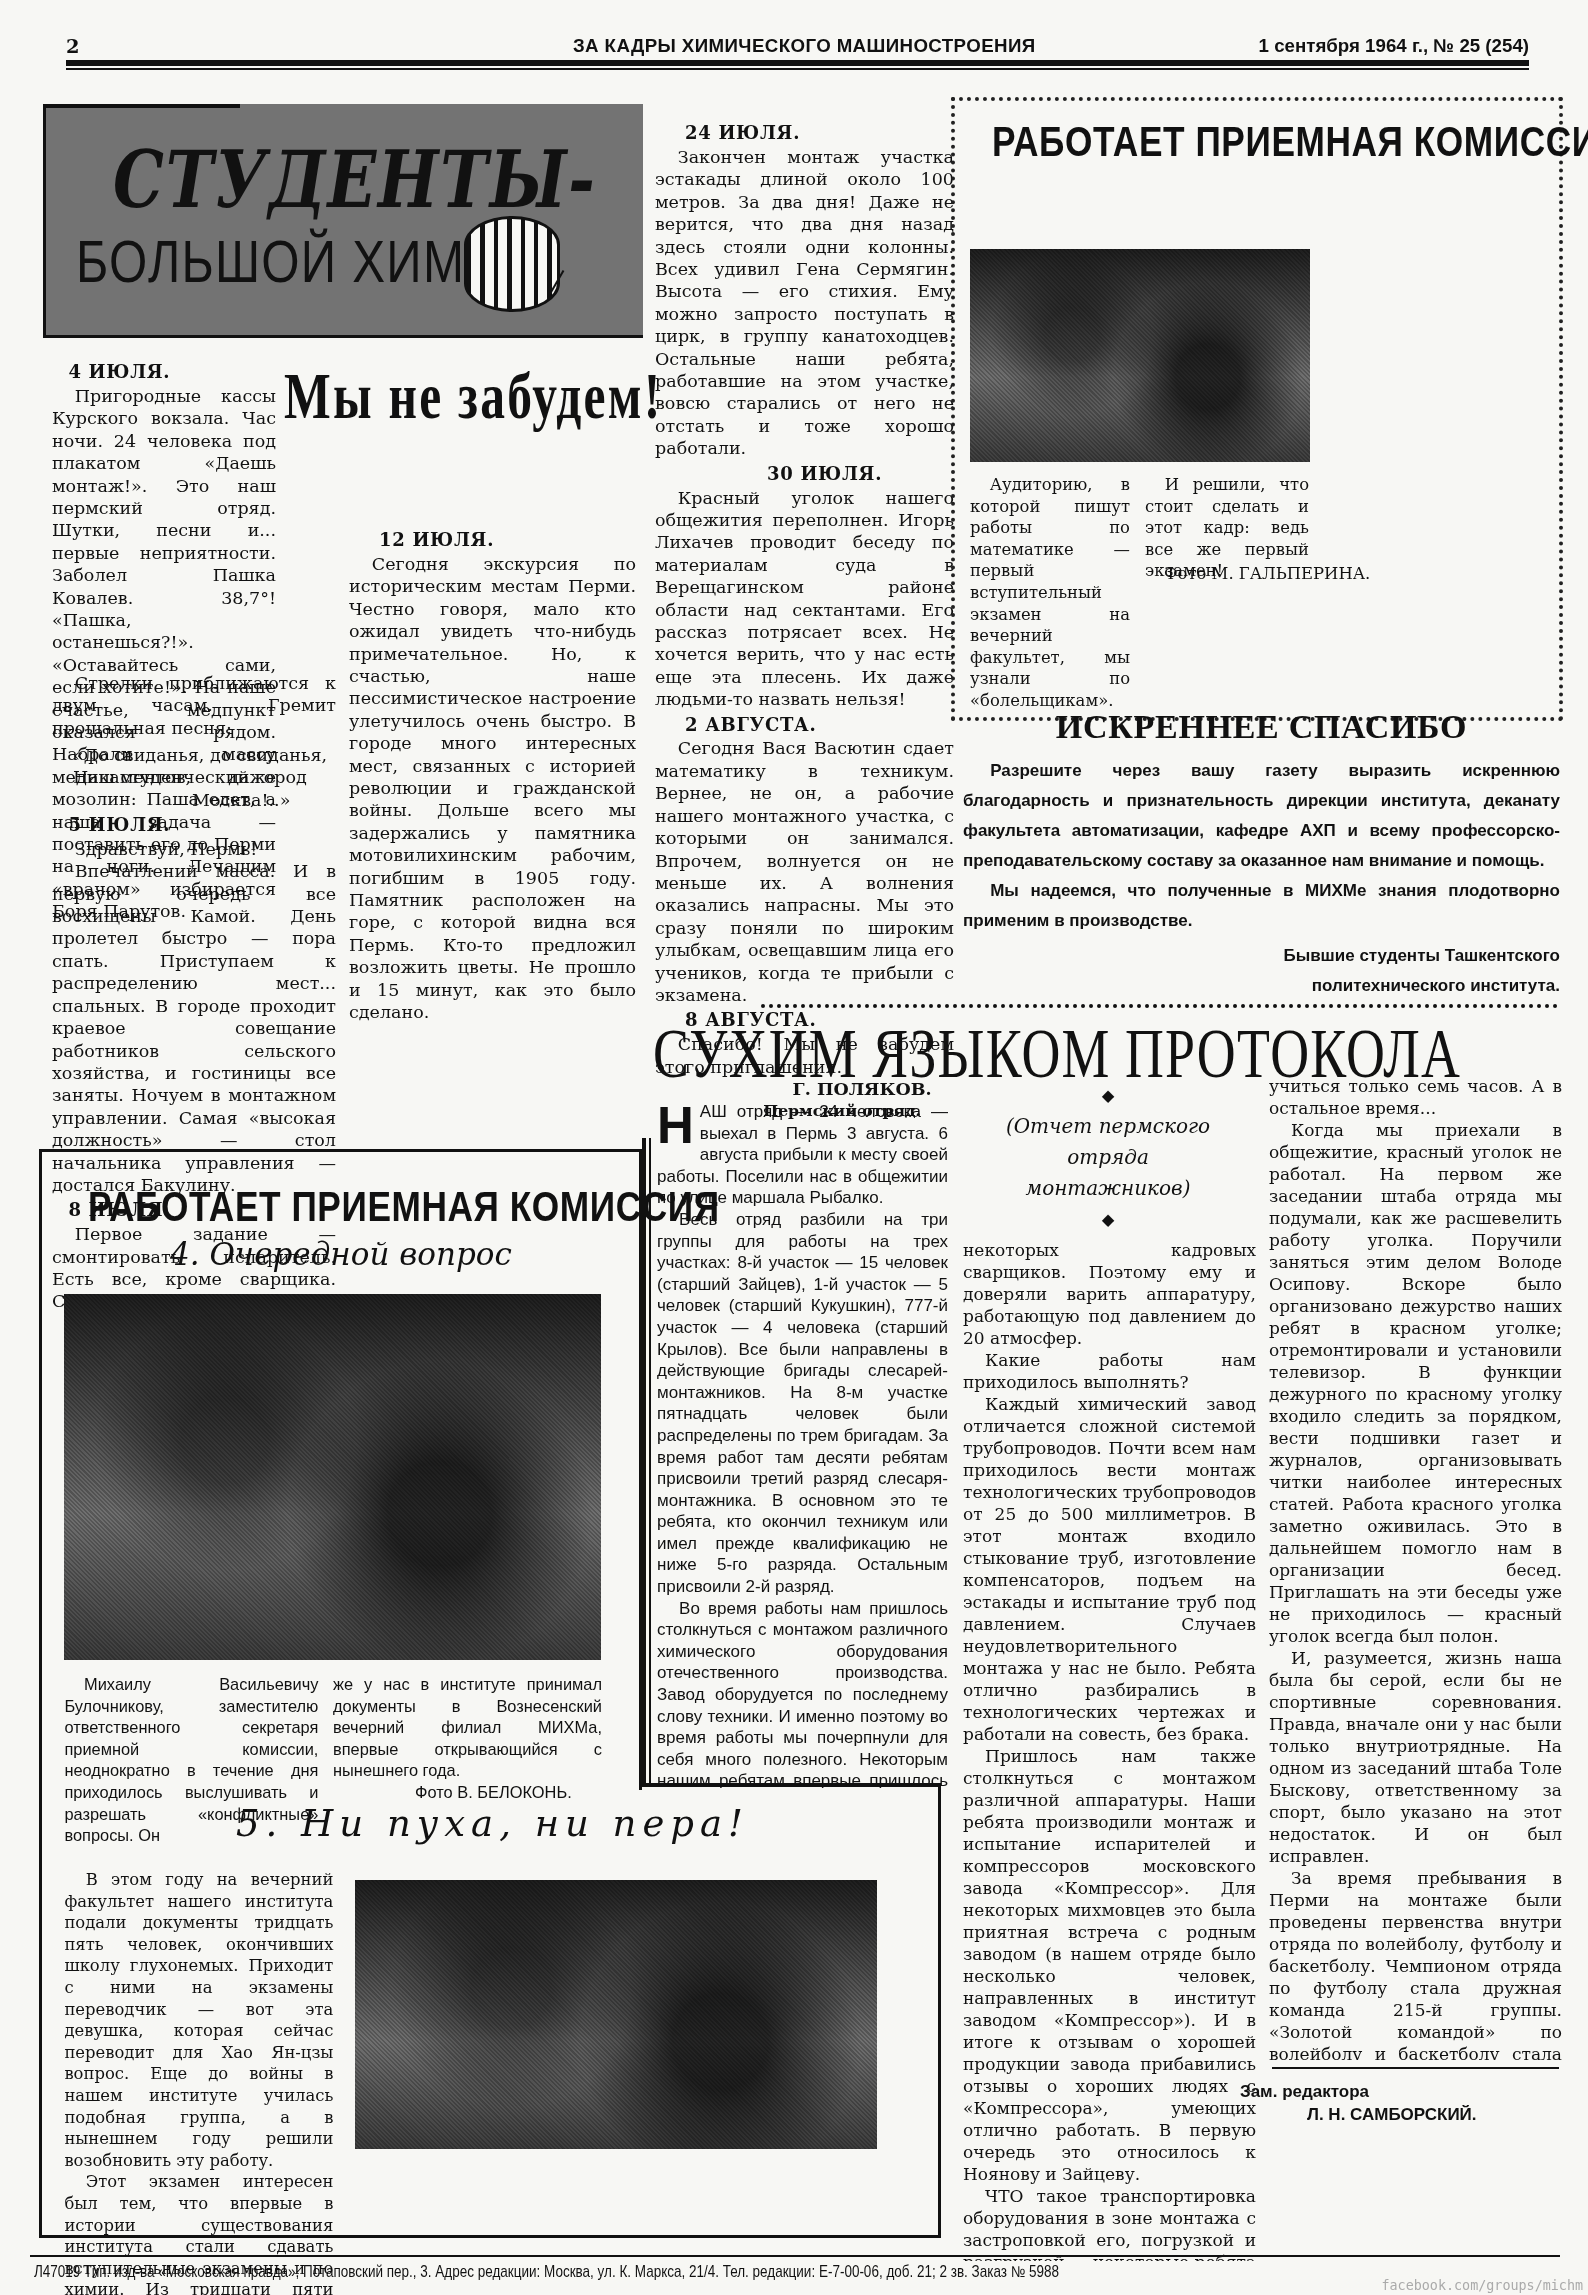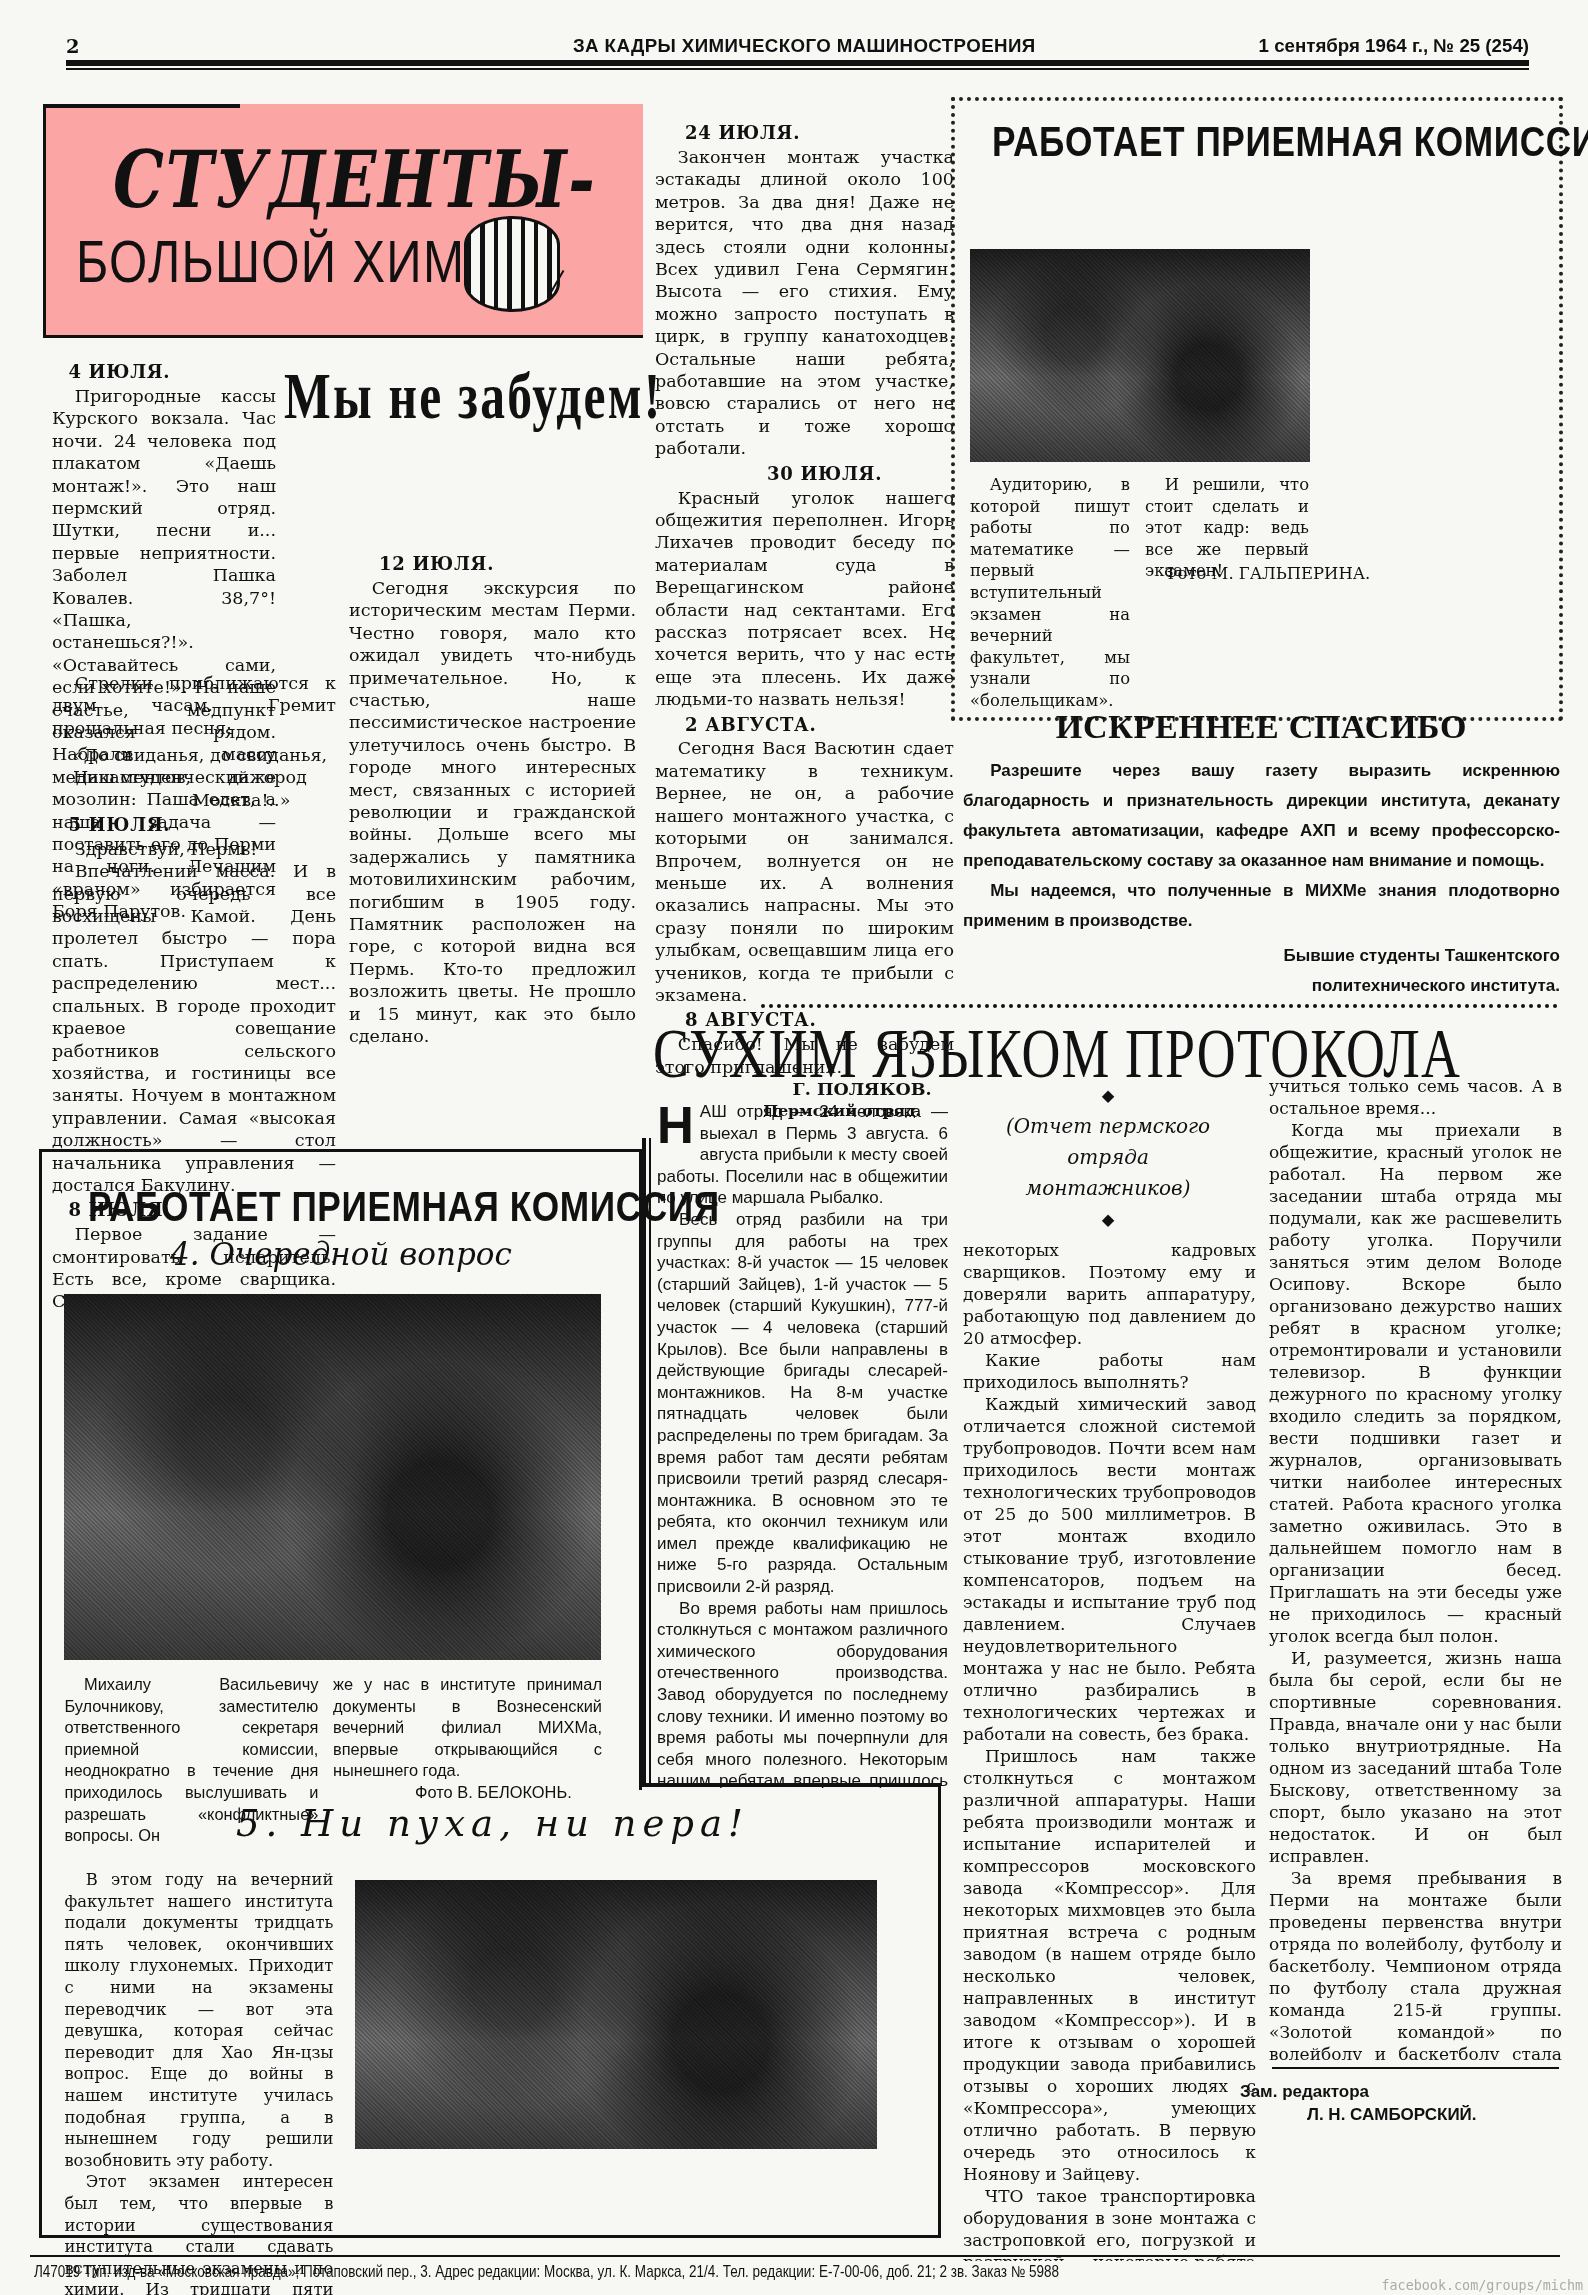--- a/index.html
+++ b/index.html
@@ -33,21 +33,21 @@
 <body>
 
 <div class="abs" style="left:66px; top:30px; width:1463px; height:37px;">
   <span class="abs" style="left:0; top:4.5px; font-size:19.4px; font-weight:bold;">2</span>
   <span class="abs cond" style="left:507px; top:4.5px; font-size:18.7px; font-weight:bold; letter-spacing:0.4px;">ЗА КАДРЫ ХИМИЧЕСКОГО МАШИНОСТРОЕНИЯ</span>
   <span class="abs cond" style="right:0; top:4.5px; font-size:18.7px; font-weight:bold;">1 сентября 1964 г., № 25 (254)</span>
 </div>
 <div class="abs rule" style="left:66px; top:60px; width:1463px; height:6px;"></div>
 <div class="abs rule" style="left:66px; top:68px; width:1463px; height:1.5px;"></div>
 
-<div class="abs" style="left:43px; top:104px; width:597px; height:231px; border:3.7px solid #111; border-right:none; border-top:none; background:#fca5a5;">
+<div class="abs" style="left:43px; top:104px; width:597px; height:231px; border:3.7px solid #111; border-right:none; border-top:none; background:#737373;">
   <div class="abs rule" style="left:0; top:0; width:194px; height:3.7px;"></div>
   <div class="abs heading-block" style="left:67px; top:30px; font-size:78px; font-family:'DejaVu Serif',serif; font-weight:900; font-style:italic; letter-spacing:2.2px;">СТУДЕНТЫ-</div>
   <div class="abs heading-block" style="left:30px; top:123px; font-size:60px; font-weight:normal; letter-spacing:1.5px;">БОЛЬШОЙ ХИМИИ</div>
   <div class="abs" style="left:418px; top:112px; width:90px; height:90px; border:3.7px solid #111; border-radius:50%/30%; background:repeating-linear-gradient(90deg,#111 0 4.5px,#f7f7f4 4.5px 13.4px);"></div>
   <div class="abs" style="left:507px; top:172px; width:30px; height:30px; border-left:2.2px solid #111; transform:rotate(30deg);"></div>
 </div>
 
 <div class="abs" style="left:284px; top:358px; font-family:'Liberation Serif',serif; font-weight:bold; font-size:66px; letter-spacing:3px; transform:scaleX(0.75); transform-origin:left; white-space:nowrap;">Мы не забудем!</div>
 
 <div class="abs body-text" style="left:52px; top:358px; width:284px;">
@@ -62,21 +62,21 @@
     <div style="padding-left:119px;">Москва!..»</div>
   </div>
   <div class="date" style="margin-left:16.4px;">5 ИЮЛЯ.</div>
   <p>Здравствуй, Пермь!</p>
   <p>Впечатлений масса. И в первую очередь все восхищены Камой. День пролетел быстро — пора спать. Приступаем к распределению мест... спальных. В городе проходит краевое совещание работников сельского хозяйства, и гостиницы все заняты. Ночуем в монтажном управлении. Самая «высокая должность» — стол начальника управления — достался Бакулину.</p>
   <div class="date" style="margin-left:16.4px;">8 ИЮЛЯ.</div>
   <p style="height:90px; overflow:hidden;">Первое задание — смонтировать испаритель. Есть все, кроме сварщика. Сидим, ждем. Вдруг прибегает Юрка Ноянов: «Получено разрешение на сварку!». Юра варит первую секцию. Пришел начальник участка, мастер. Испытываем под давлением вместо пяти минут десять. Юрка волнуется. А зря — шов отличный! Мы довольны — есть работа; начальник участка тоже — хорошо получилось — и смотрит на нас уже другими глазами.</p>
 </div>
 
 <div class="abs body-text" style="left:349px; top:448px; width:287px; height:687px; overflow:hidden;">
-  <div class="date" style="margin-top:105px;">12 ИЮЛЯ.</div>
+  <div class="date" style="margin-top:81px;">12 ИЮЛЯ.</div>
   <p>Сегодня экскурсия по историческим местам Перми. Честно говоря, мало кто ожидал увидеть что-нибудь примечательное. Но, к счастью, наше пессимистическое настроение улетучилось очень быстро. В городе много интересных мест, связанных с историей революции и гражданской войны. Дольше всего мы задержались у памятника мотовилихинским рабочим, погибшим в 1905 году. Памятник расположен на горе, с которой видна вся Пермь. Кто-то предложил возложить цветы. Не прошло и 15 минут, как это было сделано.</p>
 
 </div>
 
 <div class="abs body-text" style="left:655px; top:119px; width:299px;">
   <div class="date">24 ИЮЛЯ.</div>
   <p>Закончен монтаж участка эстакады длиной около 100 метров. За два дня! Даже не верится, что два дня назад здесь стояли одни колонны. Всех удивил Гена Сермягин. Высота — его стихия. Ему можно запросто поступать в цирк, в группу канатоходцев. Остальные наши ребята, работавшие на этом участке, вовсю старались от него не отстать и тоже хорошо работали.</p>
   <div class="date" style="margin-left:112px;">30 ИЮЛЯ.</div>
   <p>Красный уголок нашего общежития переполнен. Игорь Лихачев проводит беседу по материалам суда в Верещагинском районе области над сектантами. Его рассказ потрясает всех. Не хочется верить, что у нас есть еще эта плесень. Их даже людьми-то назвать нельзя!</p>
   <div class="date">2 АВГУСТА.</div>

